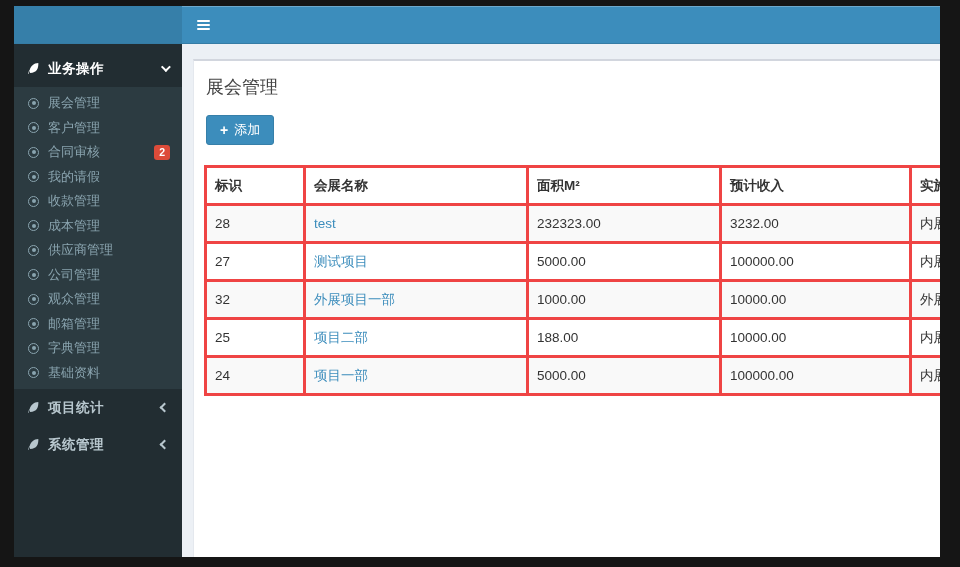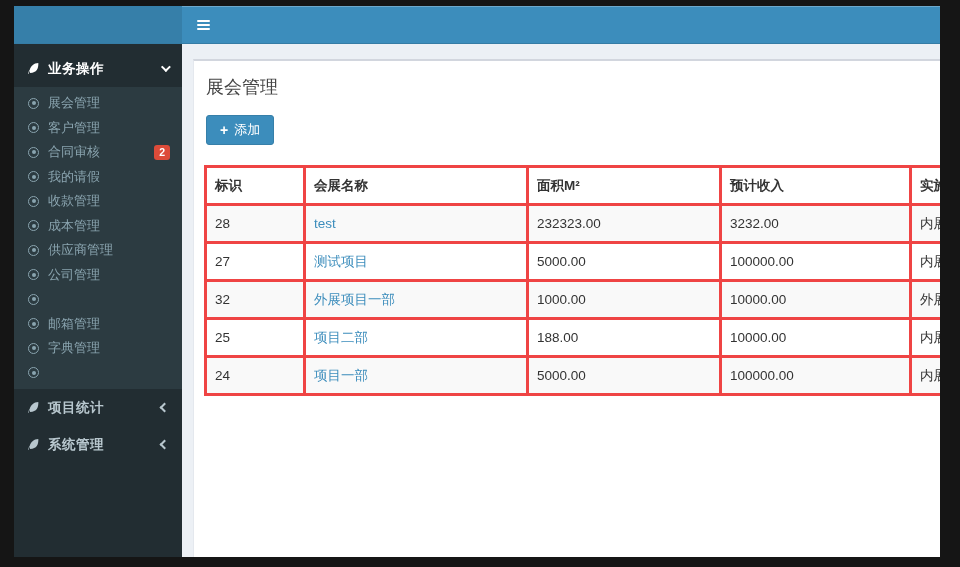--- a/index.html
+++ b/index.html
@@ -116,31 +116,33 @@
         <li class="menu-item">
           <span class="dot-circle"></span>
           <span class="label">供应商管理</span>
         </li>
         <li class="menu-item">
           <span class="dot-circle"></span>
           <span class="label">公司管理</span>
         </li>
         <li class="menu-item">
           <span class="dot-circle"></span>
+          <span class="label">观众管理</span>
         </li>
         <li class="menu-item">
           <span class="dot-circle"></span>
           <span class="label">邮箱管理</span>
         </li>
         <li class="menu-item">
           <span class="dot-circle"></span>
           <span class="label">字典管理</span>
         </li>
         <li class="menu-item">
           <span class="dot-circle"></span>
+          <span class="label">基础资料</span>
         </li>
       </ul>
       <div class="section-header">
         <span class="leaf">
           <svg width="13" height="13" viewBox="0 0 16 16" fill="currentColor">
             <path d="M13.9 1.2c.4 6.5-1.9 12.1-10.1 12.3-.4-1.1-.5-2.2-.4-3.3C3.9 5 8.6 1.4 13.9 1.2z"></path>
             <path d="M2.2 14.9c.5-3.2 1.8-5.7 4.3-7.9-3.1 1.5-4.8 4-5.2 7.6z" opacity=".75"></path>
           </svg>
         </span>
         <span class="label">项目统计</span>

